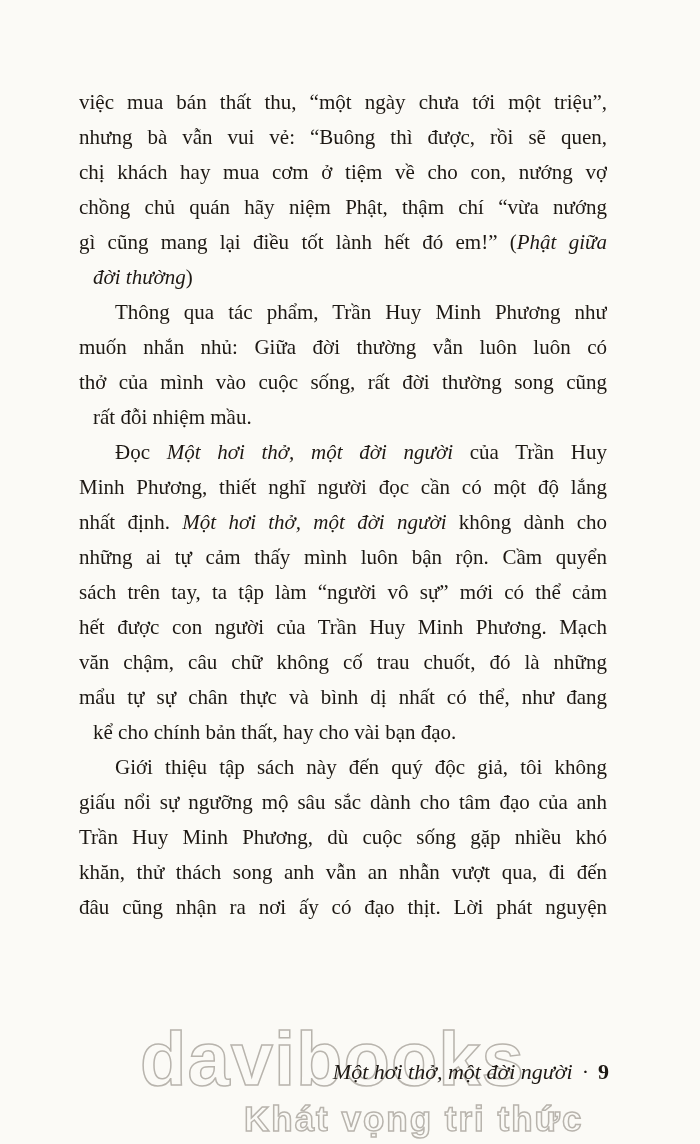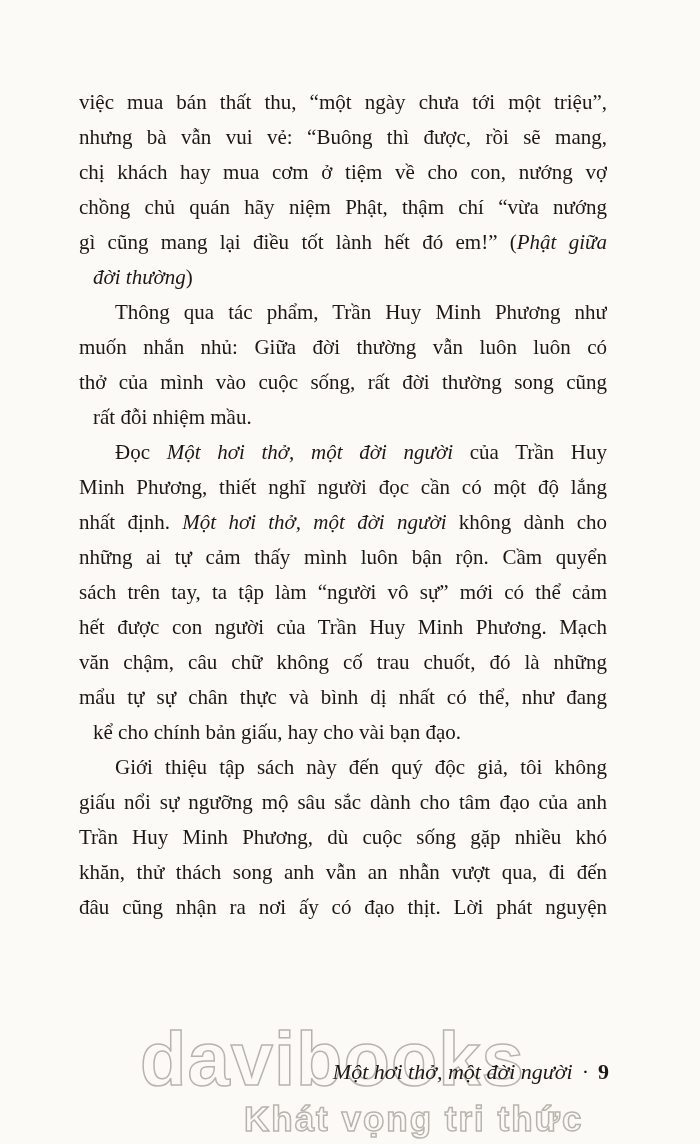--- a/index.html
+++ b/index.html
@@ -60,42 +60,42 @@
 <body style="--bg: #fbfaf6; --ink: #1d1813; --wm: #b8b4ad;">
 
 <div class="page">
 
   <div class="wm wm-brand">davibooks</div>
   <div class="wm wm-tagline">Khát vọng tri thức</div>
 
   <main class="text-block">
       <div>
         <div class="bline"><span>việc mua bán thất thu, “một ngày chưa tới một triệu”,</span></div>
-        <div class="bline"><span>nhưng bà vẫn vui vẻ: “Buông thì được, rồi sẽ mang,</span></div>
+        <div class="bline"><span>nhưng bà vẫn vui vẻ: “Buông thì được, rồi sẽ quen,</span></div>
         <div class="bline"><span>chị khách hay mua cơm ở tiệm về cho con, nướng vợ</span></div>
         <div class="bline"><span>chồng chủ quán hãy niệm Phật, thậm chí “vừa nướng</span></div>
         <div class="bline"><span>gì cũng mang lại điều tốt lành hết đó em!” (</span><span class="it">Phật giữa</span></div>
         <div class="bline flush"><span class="it">đời thường</span><span>)</span></div>
       </div>
       <div>
         <div class="bline indent"><span>Thông qua tác phẩm, Trần Huy Minh Phương như</span></div>
         <div class="bline"><span>muốn nhắn nhủ: Giữa đời thường vẫn luôn luôn có</span></div>
         <div class="bline"><span>thở của mình vào cuộc sống, rất đời thường song cũng</span></div>
         <div class="bline flush"><span>rất đỗi nhiệm mầu.</span></div>
       </div>
       <div>
         <div class="bline indent"><span>Đọc </span><span class="it">Một hơi thở, một đời người</span><span> của Trần Huy</span></div>
         <div class="bline"><span>Minh Phương, thiết nghĩ người đọc cần có một độ lắng</span></div>
         <div class="bline"><span>nhất định. </span><span class="it">Một hơi thở, một đời người</span><span> không dành cho</span></div>
         <div class="bline"><span>những ai tự cảm thấy mình luôn bận rộn. Cầm quyển</span></div>
         <div class="bline"><span>sách trên tay, ta tập làm “người vô sự” mới có thể cảm</span></div>
         <div class="bline"><span>hết được con người của Trần Huy Minh Phương. Mạch</span></div>
         <div class="bline"><span>văn chậm, câu chữ không cố trau chuốt, đó là những</span></div>
         <div class="bline"><span>mẩu tự sự chân thực và bình dị nhất có thể, như đang</span></div>
-        <div class="bline flush"><span>kể cho chính bản giấu, hay cho vài bạn đạo.</span></div>
+        <div class="bline flush"><span>kể cho chính bản thất, hay cho vài bạn đạo.</span></div>
       </div>
       <div>
         <div class="bline indent"><span>Giới thiệu tập sách này đến quý độc giả, tôi không</span></div>
         <div class="bline"><span>giấu nổi sự ngưỡng mộ sâu sắc dành cho tâm đạo của anh</span></div>
         <div class="bline"><span>Trần Huy Minh Phương, dù cuộc sống gặp nhiều khó</span></div>
         <div class="bline"><span>khăn, thử thách song anh vẫn an nhẫn vượt qua, đi đến</span></div>
         <div class="bline"><span>đâu cũng nhận ra nơi ấy có đạo thịt. Lời phát nguyện</span></div>
       </div>
     </main>
 

